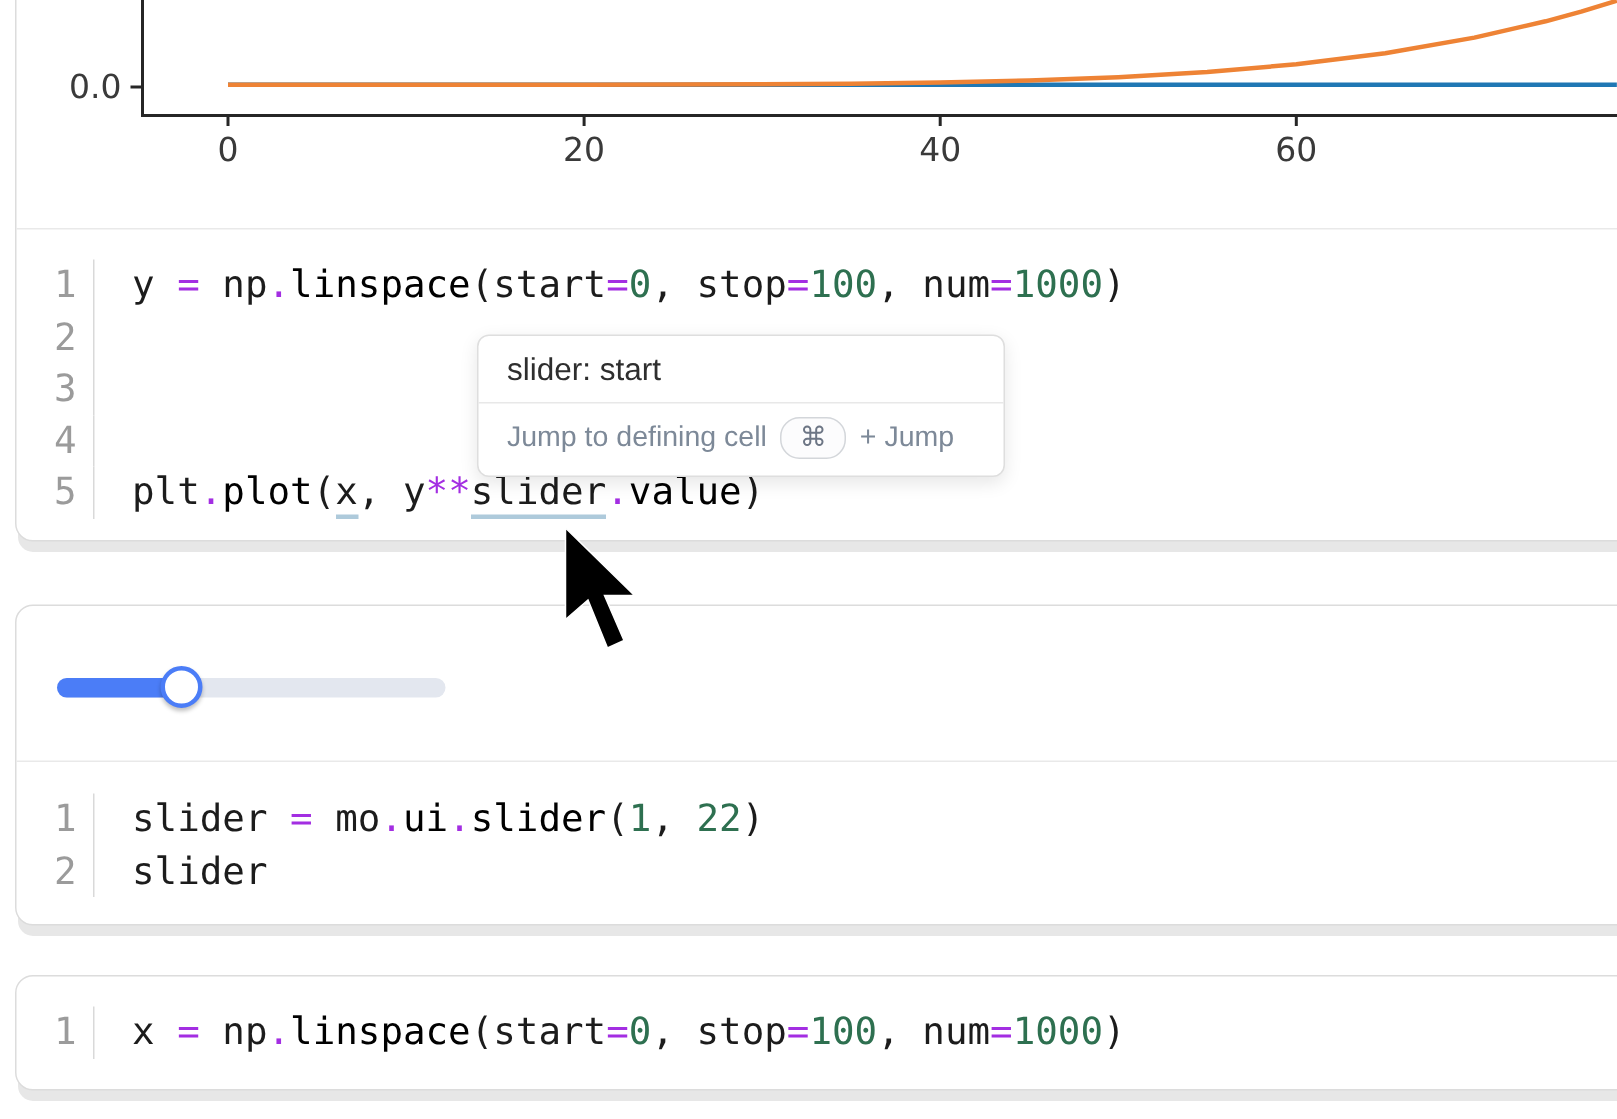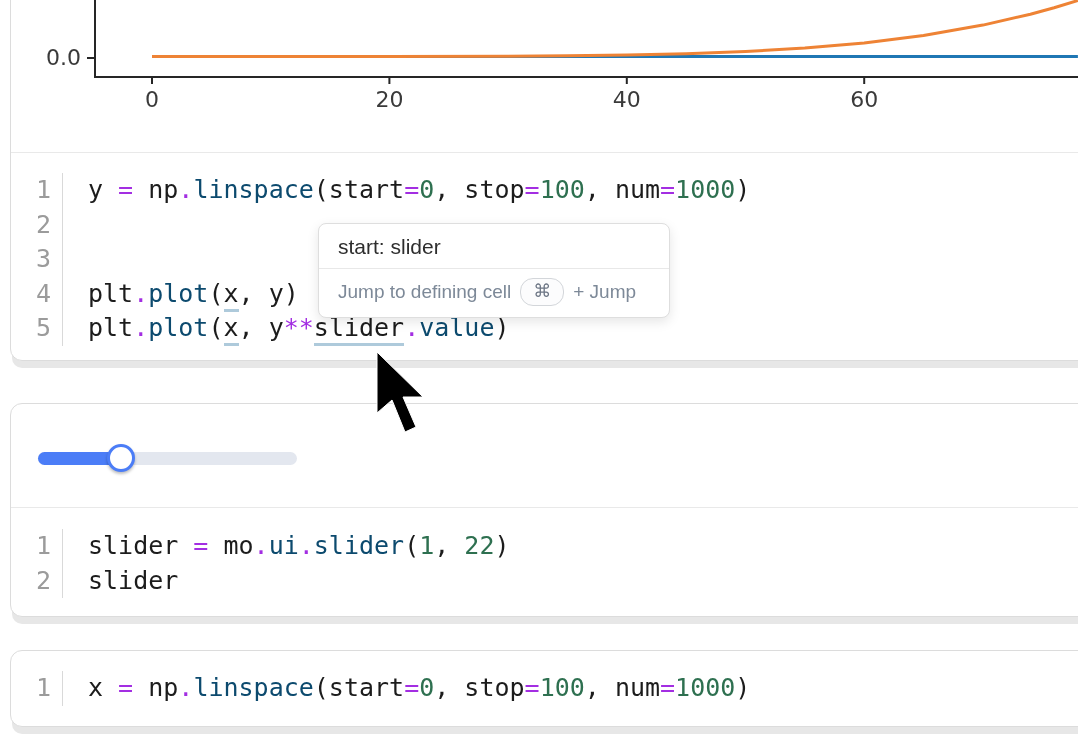--- a/index.html
+++ b/index.html
@@ -30,21 +30,21 @@
   #code2{padding:21px 0 18px 0;}
   #code3{padding:20px 0 20px 0;}
   .code-line{display:flex;}
   .ln{
     flex:0 0 40px;text-align:right;padding-right:11px;margin-right:0;
     color:#9b9b9b;border-right:1px solid #d9d9d9;user-select:none;
   }
   .code-text{white-space:pre;padding-left:25px;}
   .code-text span{white-space:pre;}
   .tk-op{color:#a32ee2;}
-  .tk-fn{color:#0c4a6e;}
+  .tk-fn{color:#000000;}
   .tk-num{color:#2e7050;}
   .tk-plain{color:#1c1c1c;}
   .var-underline{border-bottom:3px solid #aecadb;padding-bottom:1px;}
   
   .slider-widget{position:absolute;left:27px;top:48px;width:259px;height:13px;}
   .slider-track{
     position:absolute;left:0;top:0;width:259px;height:13px;
     background:#e3e7ef;border-radius:7px;
   }
   .slider-fill{
@@ -106,31 +106,30 @@
       <div class="code-line">
         <span class="ln">2</span>
         <span class="code-text"><span class="tk-plain">&nbsp;</span></span>
       </div>
       <div class="code-line">
         <span class="ln">3</span>
         <span class="code-text"><span class="tk-plain">&nbsp;</span></span>
       </div>
       <div class="code-line">
         <span class="ln">4</span>
-        <span class="code-text"><span class="tk-plain">plt</span><span class="tk-op">.</span><span class="tk-fn">plot</span><span class="tk-plain">(</span><span class="tk-plain var-underline">x</span><span class="tk-plain">, y)</span></span>
       </div>
       <div class="code-line">
         <span class="ln">5</span>
         <span class="code-text"><span class="tk-plain">plt</span><span class="tk-op">.</span><span class="tk-fn">plot</span><span class="tk-plain">(</span><span class="tk-plain var-underline">x</span><span class="tk-plain">, y</span><span class="tk-op">**</span><span class="tk-plain var-underline">slider</span><span class="tk-op">.</span><span class="tk-fn">value</span><span class="tk-plain">)</span></span>
       </div>
     </div>
 </div>
 
 <div class="tooltip">
-  <div class="tooltip-title">start: slider</div>
+  <div class="tooltip-title">slider: start</div>
   <hr class="tooltip-divider">
   <div class="tooltip-action">
     <span>Jump to defining cell</span>
     <span class="kbd-pill">⌘</span>
     <span>+ Jump</span>
   </div>
 </div>
 
 <div class="cell" id="cell2">
   <div class="output" id="output2">

